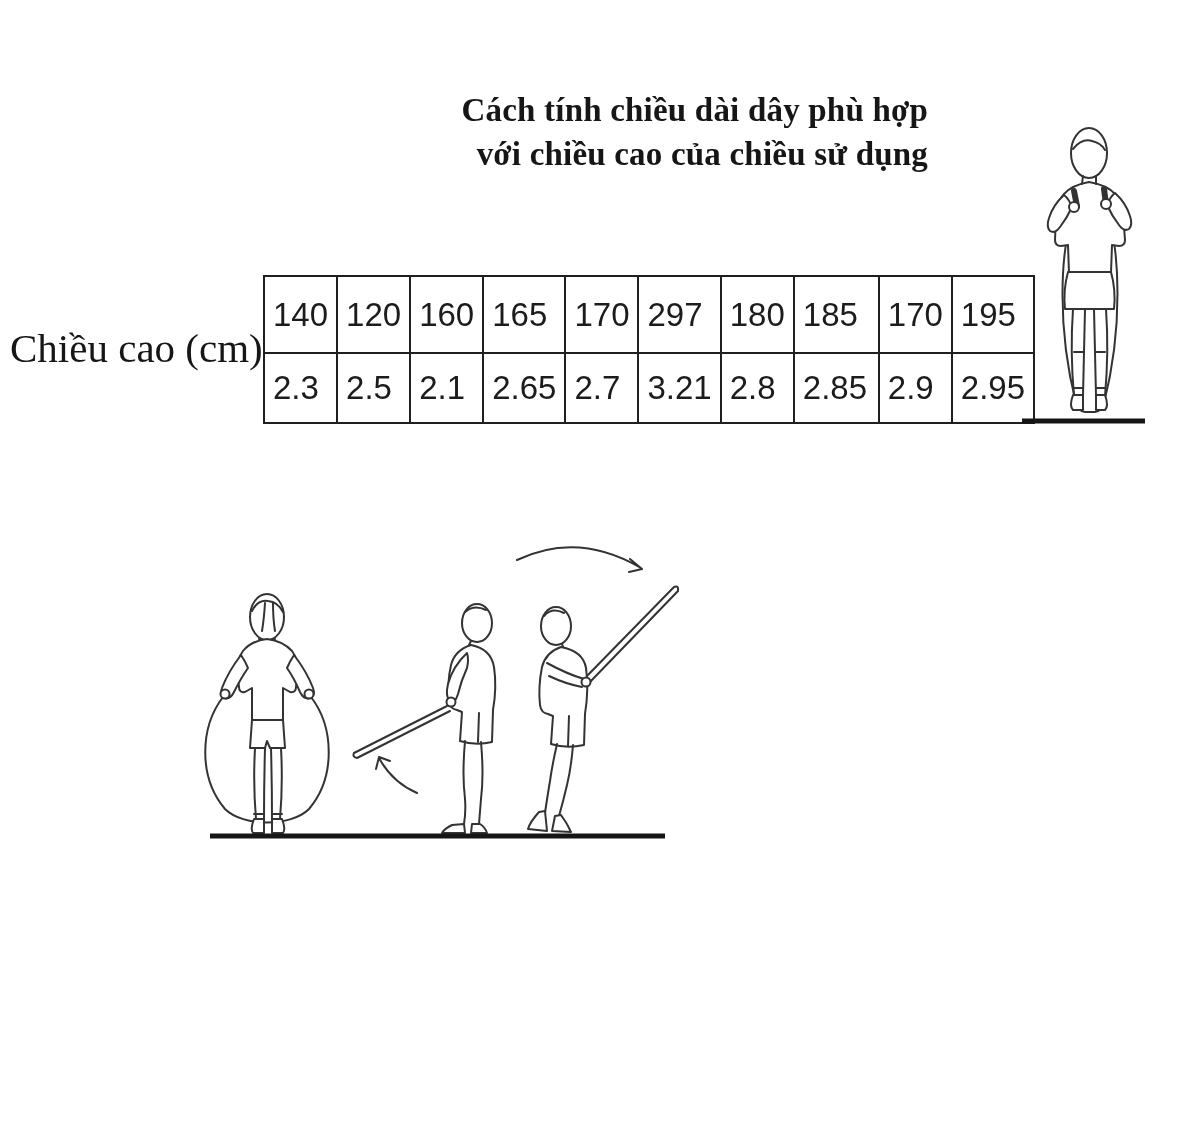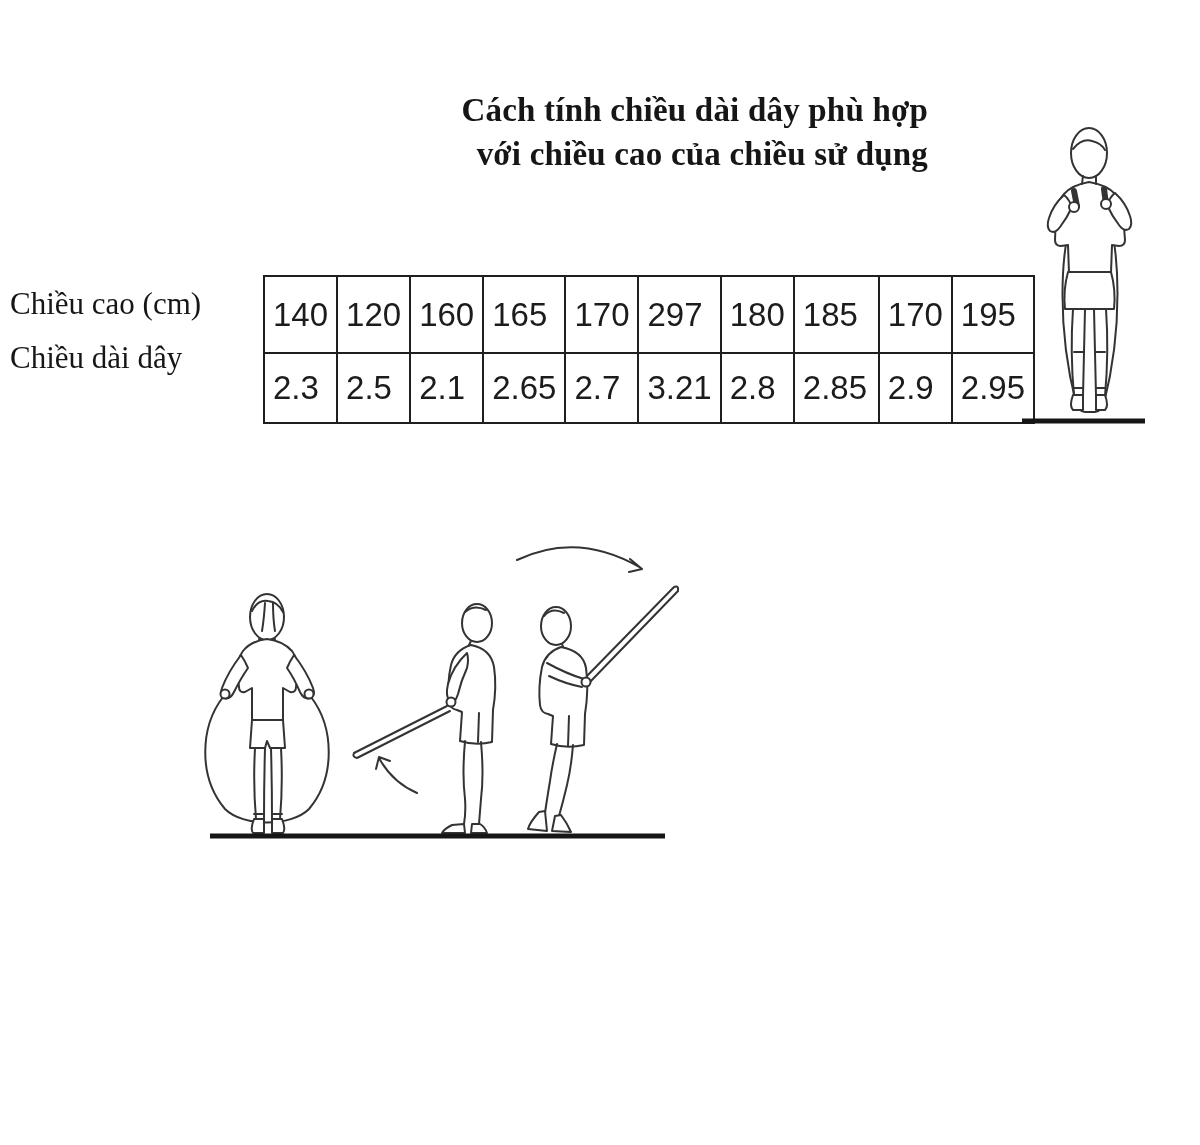--- a/index.html
+++ b/index.html
@@ -4,21 +4,21 @@
 <style>
   html,body{margin:0;padding:0;background:#fff;}
   .canvas{
     position:relative;width:1200px;height:1145px;background:var(--background,#fff);
     font-family:"Liberation Serif", serif;color:var(--ink,#161616);overflow:hidden;
   }
   .title{
     position:absolute;left:228px;top:88px;width:700px;text-align:right;
     font-weight:bold;font-size:33px;line-height:44px;letter-spacing:.2px;color:var(--ink,#161616);
   }
-  .row-label{position:absolute;font-size:31px;color:var(--ink,#161616);}
+  .row-label{position:absolute;font-size:41px;color:var(--ink,#161616);margin-top:38px;}
   .label-height{left:10px;top:286px;}
   .label-length{left:10px;top:336px;line-height:43px;}
   table.size-table{
     position:absolute;left:263px;top:275px;border-collapse:collapse;table-layout:fixed;
     font-family:"Liberation Sans", sans-serif;font-size:33px;color:#1c1c1c;
   }
   table.size-table td{
     border:2px solid var(--table_border,#1f1f1f);text-align:left;vertical-align:middle;
     padding:8px;white-space:nowrap;
   }
@@ -34,21 +34,20 @@
 
 <div class="canvas">
 
   <div class="title">
     <div>Cách tính chiều dài dây phù hợp</div>
     <div>với chiều cao của chiều sử dụng</div>
   </div>
 
   <div class="row-label label-height">Chiều cao (cm)</div>
   <div class="row-label label-length">
-    <div>Chiều dài dây</div>
   </div>
 
   <table class="size-table">
     <colgroup>
       <col style="width:67px">
         <col style="width:72px">
         <col style="width:72px">
         <col style="width:76px">
         <col style="width:66px">
       <col style="width:74px">

